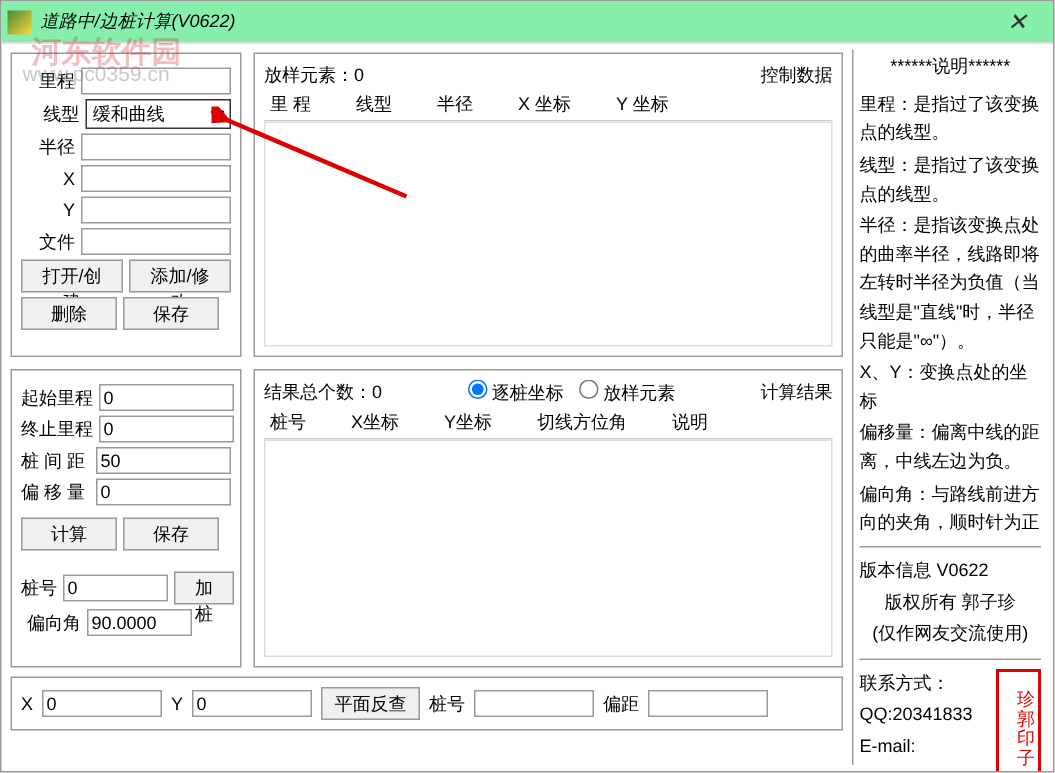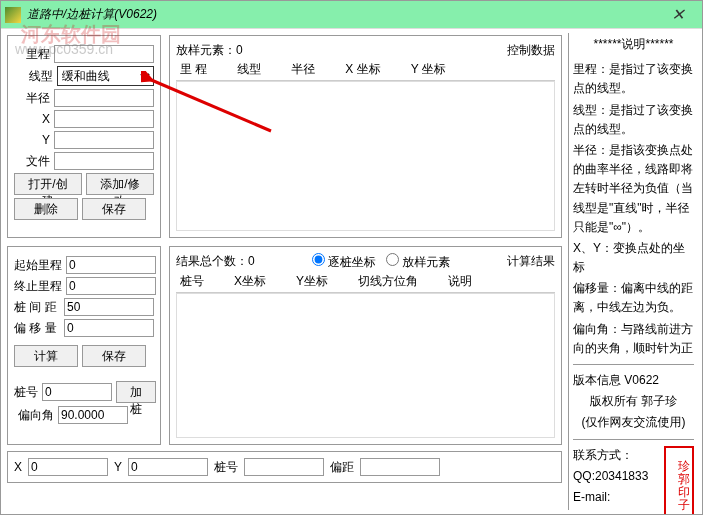--- a/index.html
+++ b/index.html
@@ -165,20 +165,21 @@
     </div>
     <div class="result-body"></div>
   </div>
 </div>
 
 <div class="bottom-bar">
   <span>X</span>
         <input type="text" style="width: 80px;" value="0">
   <span>Y</span>
         <input type="text" style="width: 80px;" value="0">
+  <button>平面反查</button>
   <span>桩号</span>
         <input type="text" style="width: 80px;">
   <span>偏距</span>
         <input type="text" style="width: 80px;">
 </div>
 
 </div>
 
 <div class="side">
   <div class="side-title">******说明******</div>

